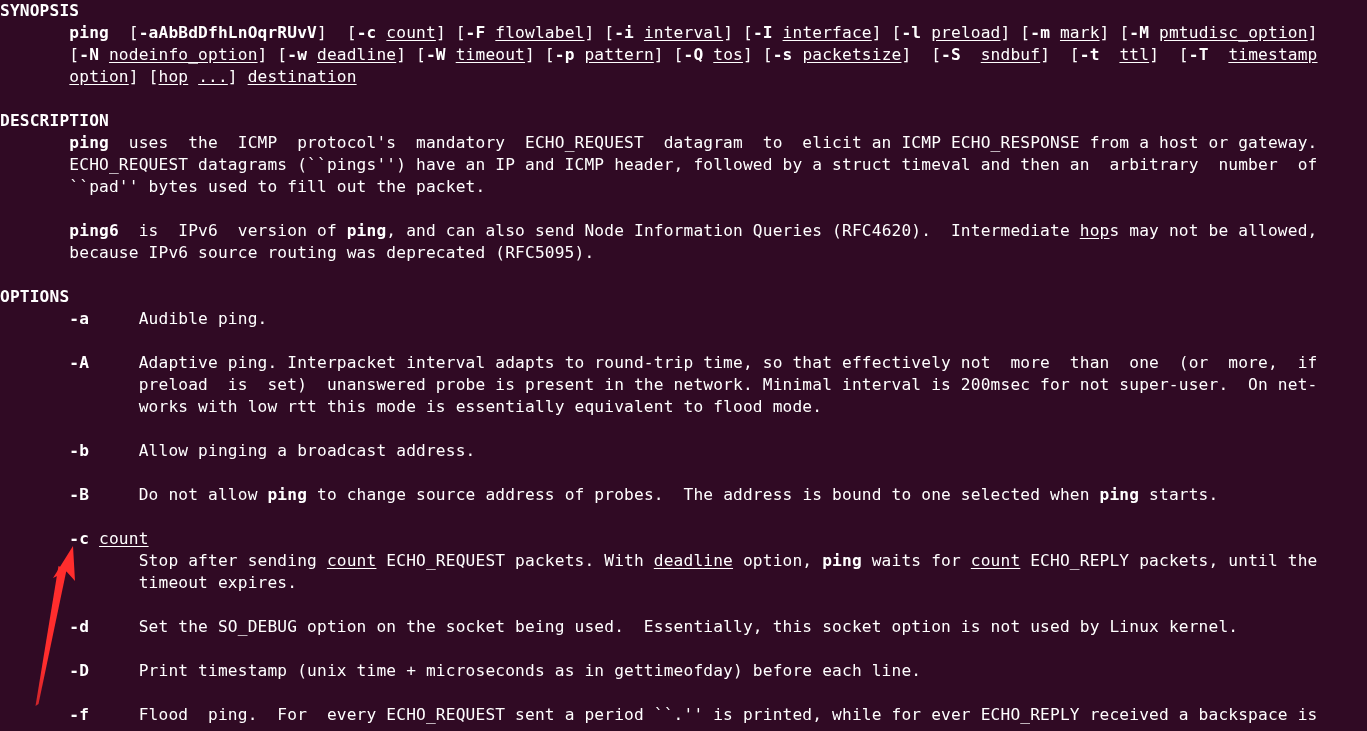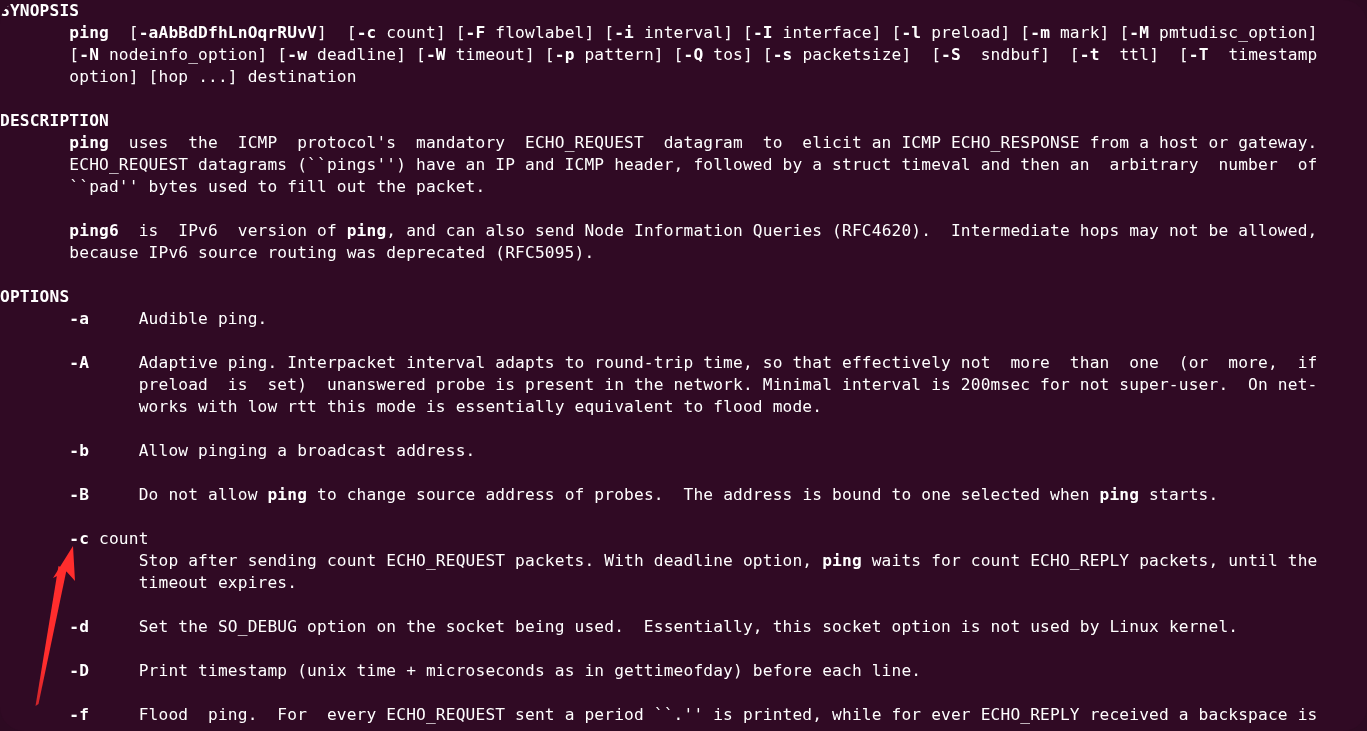--- a/index.html
+++ b/index.html
@@ -23,29 +23,28 @@
     background: #300a24;
     color: #ffffff;
     font-family: "DejaVu Sans Mono", "Liberation Mono", monospace;
     font-size: 16.2px;
     line-height: 22px;
     letter-spacing: 0.16px;
     white-space: pre;
     overflow: hidden;
     padding: 0;
     box-sizing: border-box;
-    border-radius: 24px;
   }
   #terminal .line {
     height: 22px;
     white-space: pre;
     display: block;
   }
   .b { font-weight: bold; }
-  .u { text-underline-offset: 2px; }
+  .u { text-decoration: underline; text-underline-offset: 2px; }
   #arrow-overlay {
     position: absolute;
     left: 0;
     top: 0;
     width: 1367px;
     height: 731px;
     pointer-events: none;
   }
 </style>
 </head>

